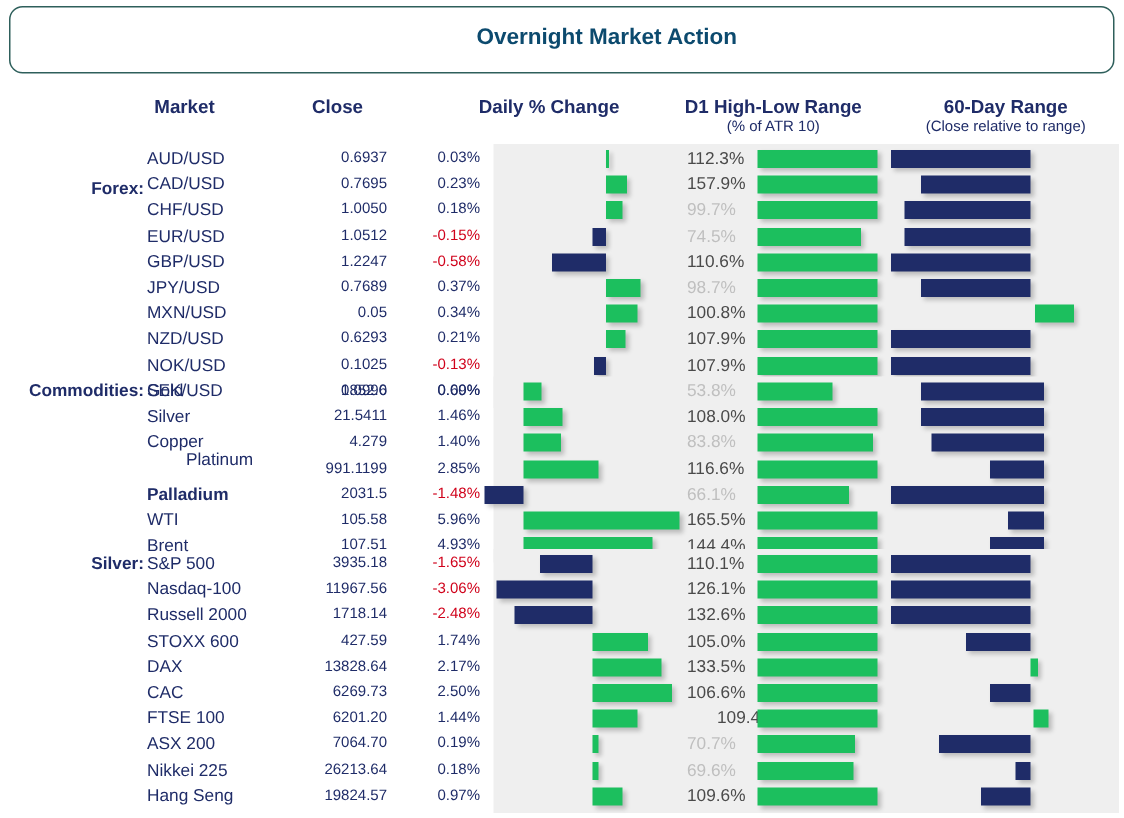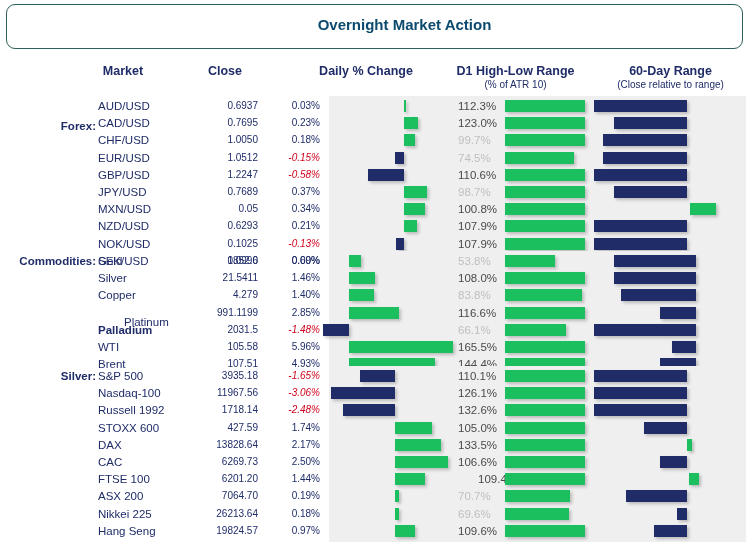--- a/index.html
+++ b/index.html
@@ -99,21 +99,21 @@
     line-height: 14px;
   }
   .cell-num {
     position: absolute;
     font-size: 10px;
     color: #1f2c68;
     text-align: right;
     white-space: nowrap;
     line-height: 14px;
   }
-  .cell-num.neg { color: #d0021b; font-style: italic; }
+  .cell-num.neg { color: #d0021b; }
 
   .pct-label {
     position: absolute;
     font-size: 11.5px;
     text-align: left;
     white-space: nowrap;
     line-height: 14px;
     color: #4a4a4a;
   }
   .pct-label.dim { color: #bfbfbf; }
@@ -150,21 +150,21 @@
     <div class="cell-num" style="left: 168px; top: 99px; width: 90px;">0.6937</div>
     <div class="cell-num" style="left: 250px; top: 99px; width: 70px;">0.03%</div>
     <div class="bar green" style="left: 404px; top: 100px; width: 2px; height: 12px;"></div>
     <div class="pct-label" style="left: 458px; top: 99px; width: 46px;">112.3%</div>
     <div class="bar green" style="left: 505px; top: 100px; width: 80px; height: 12px;"></div>
     <div class="bar navy" style="left: 594px; top: 100px; width: 93px; height: 12px;"></div>
     <div class="row-label" style="left: 98px; top: 116.2px;">CAD/USD</div>
     <div class="cell-num" style="left: 168px; top: 116.2px; width: 90px;">0.7695</div>
     <div class="cell-num" style="left: 250px; top: 116.2px; width: 70px;">0.23%</div>
     <div class="bar green" style="left: 404px; top: 117.2px; width: 14.26px; height: 12px;"></div>
-    <div class="pct-label" style="left: 458px; top: 116.2px; width: 46px;">123.0%</div>
+    <div class="pct-label" style="left: 458px; top: 116.2px; width: 46px;">157.9%</div>
     <div class="bar green" style="left: 505px; top: 117.2px; width: 80px; height: 12px;"></div>
     <div class="bar navy" style="left: 613.5px; top: 117.2px; width: 73.5px; height: 12px;"></div>
     <div class="row-label" style="left: 98px; top: 133.4px;">CHF/USD</div>
     <div class="cell-num" style="left: 168px; top: 133.4px; width: 90px;">1.0050</div>
     <div class="cell-num" style="left: 250px; top: 133.4px; width: 70px;">0.18%</div>
     <div class="bar green" style="left: 404px; top: 134.4px; width: 11.16px; height: 12px;"></div>
     <div class="pct-label dim" style="left: 458px; top: 133.4px; width: 46px;">99.7%</div>
     <div class="bar green" style="left: 505px; top: 134.4px; width: 80px; height: 12px;"></div>
     <div class="bar navy" style="left: 603px; top: 134.4px; width: 84px; height: 12px;"></div>
     <div class="row-label" style="left: 98px; top: 150.6px;">EUR/USD</div>
@@ -233,21 +233,21 @@
     <div class="pct-label" style="left: 458px; top: 271.2px; width: 46px;">108.0%</div>
     <div class="bar green" style="left: 505px; top: 272.2px; width: 80px; height: 12px;"></div>
     <div class="bar navy" style="left: 613.5px; top: 272.2px; width: 82.5px; height: 12px;"></div>
     <div class="row-label" style="left: 98px; top: 288.4px;">Copper</div>
     <div class="cell-num" style="left: 168px; top: 288.4px; width: 90px;">4.279</div>
     <div class="cell-num" style="left: 250px; top: 288.4px; width: 70px;">1.40%</div>
     <div class="bar green" style="left: 349px; top: 289.4px; width: 24.5px; height: 12px;"></div>
     <div class="pct-label dim" style="left: 458px; top: 288.4px; width: 46px;">83.8%</div>
     <div class="bar green" style="left: 505px; top: 289.4px; width: 77.1658px; height: 12px;"></div>
     <div class="bar navy" style="left: 621px; top: 289.4px; width: 75px; height: 12px;"></div>
-    <div class="row-label" style="left: 98px; top: 315px; padding-left: 26px;">Platinum</div>
+    <div class="row-label" style="left: 98px; top: 300px; padding-left: 26px;">Platinum</div>
     <div class="cell-num" style="left: 168px; top: 305.6px; width: 90px;">991.1199</div>
     <div class="cell-num" style="left: 250px; top: 305.6px; width: 70px;">2.85%</div>
     <div class="bar green" style="left: 349px; top: 306.6px; width: 49.875px; height: 12px;"></div>
     <div class="pct-label" style="left: 458px; top: 305.6px; width: 46px;">116.6%</div>
     <div class="bar green" style="left: 505px; top: 306.6px; width: 80px; height: 12px;"></div>
     <div class="bar navy" style="left: 660px; top: 306.6px; width: 36px; height: 12px;"></div>
     <div class="row-label" style="left: 98px; top: 322.8px; font-weight: bold;">Palladium</div>
     <div class="cell-num" style="left: 168px; top: 322.8px; width: 90px;">2031.5</div>
     <div class="cell-num neg" style="left: 250px; top: 322.8px; width: 70px;">-1.48%</div>
     <div class="bar navy" style="left: 323.1px; top: 323.8px; width: 25.9px; height: 12px;"></div>
@@ -279,21 +279,21 @@
     <div class="pct-label" style="left: 458px; top: 369px; width: 46px;">110.1%</div>
     <div class="bar green" style="left: 505px; top: 370px; width: 80px; height: 12px;"></div>
     <div class="bar navy" style="left: 594px; top: 370px; width: 93px; height: 12px;"></div>
     <div class="row-label" style="left: 98px; top: 386.2px;">Nasdaq-100</div>
     <div class="cell-num" style="left: 168px; top: 386.2px; width: 90px;">11967.56</div>
     <div class="cell-num neg" style="left: 250px; top: 386.2px; width: 70px;">-3.06%</div>
     <div class="bar navy" style="left: 330.74px; top: 387.2px; width: 64.26px; height: 12px;"></div>
     <div class="pct-label" style="left: 458px; top: 386.2px; width: 46px;">126.1%</div>
     <div class="bar green" style="left: 505px; top: 387.2px; width: 80px; height: 12px;"></div>
     <div class="bar navy" style="left: 594px; top: 387.2px; width: 93px; height: 12px;"></div>
-    <div class="row-label" style="left: 98px; top: 403.4px;">Russell 1992</div>
+    <div class="row-label" style="left: 98px; top: 403.4px;">Russell 2000</div>
     <div class="cell-num" style="left: 168px; top: 403.4px; width: 90px;">1718.14</div>
     <div class="cell-num neg" style="left: 250px; top: 403.4px; width: 70px;">-2.48%</div>
     <div class="bar navy" style="left: 342.92px; top: 404.4px; width: 52.08px; height: 12px;"></div>
     <div class="pct-label" style="left: 458px; top: 403.4px; width: 46px;">132.6%</div>
     <div class="bar green" style="left: 505px; top: 404.4px; width: 80px; height: 12px;"></div>
     <div class="bar navy" style="left: 594px; top: 404.4px; width: 93px; height: 12px;"></div>
     <div class="row-label" style="left: 98px; top: 420.6px;">STOXX 600</div>
     <div class="cell-num" style="left: 168px; top: 420.6px; width: 90px;">427.59</div>
     <div class="cell-num" style="left: 250px; top: 420.6px; width: 70px;">1.74%</div>
     <div class="bar green" style="left: 395px; top: 421.6px; width: 36.54px; height: 12px;"></div>

